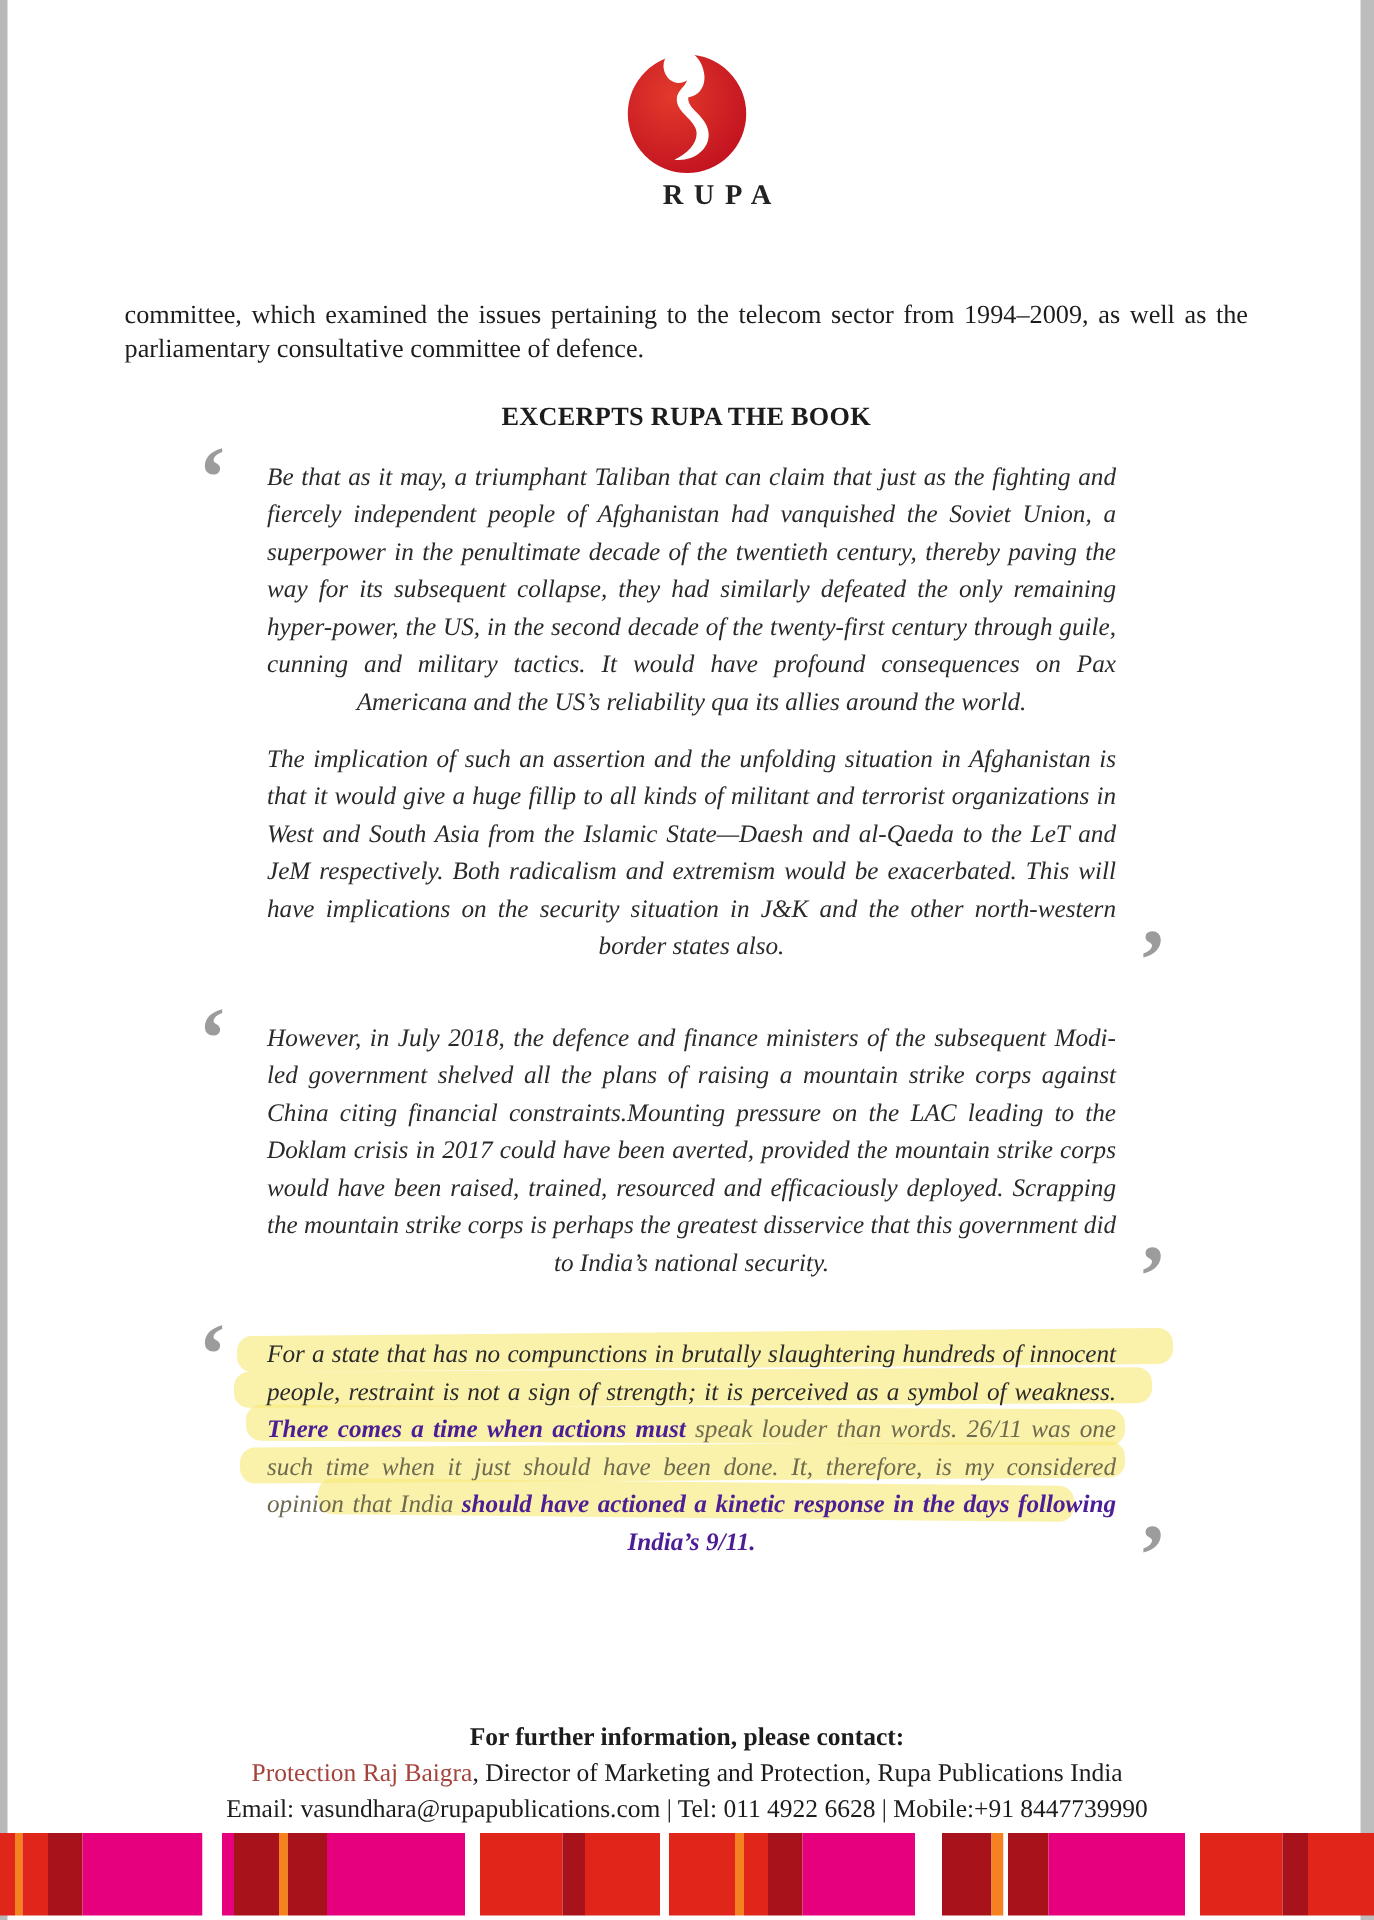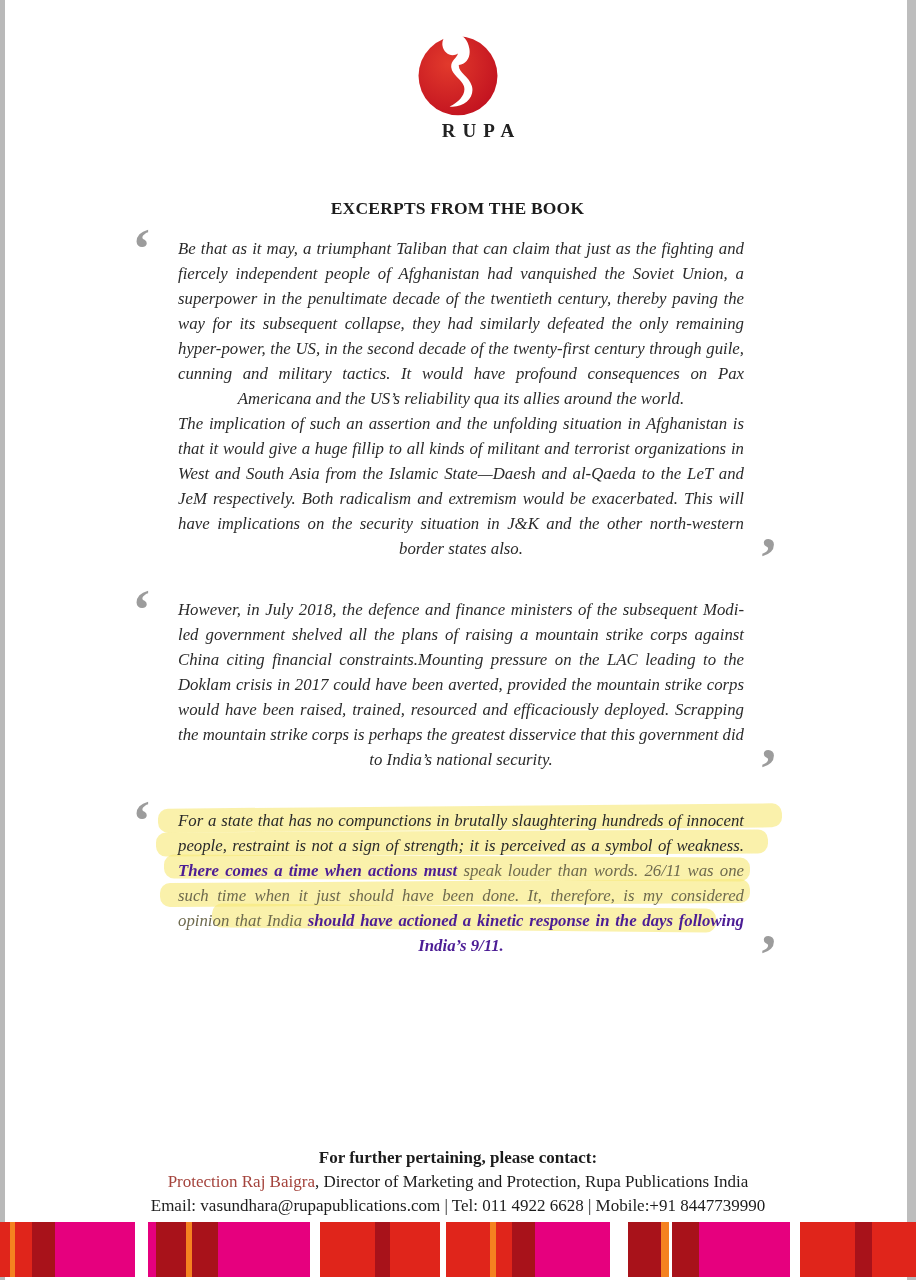--- a/index.html
+++ b/index.html
@@ -19,21 +19,21 @@
   p.body-para{font-size:17.5px;line-height:23px;text-align:justify;margin:0 0 14px;}
   .section-heading{font-size:17.5px;font-weight:bold;text-align:center;margin:23px 0 0;letter-spacing:.2px;}
 
   .quote{position:relative;margin:17px 88px 0 95px;}
   .quote + .quote{margin-top:36px;}
   .quote-body{position:relative;}
   .quote p{
     position:relative;z-index:2;font-style:italic;font-size:16.8px;line-height:25px;
     text-align:justify;text-align-last:center;margin:0;color:#2a2a2a;
   }
-  .quote p + p{margin-top:0;}
+  .quote p + p{margin-top:13px;}
   .oq,.cq{
     position:absolute;font-family:"Liberation Serif",serif;font-weight:bold;
     font-size:58px;line-height:1;color:#9c9c9c;z-index:2;user-select:none;
   }
   .oq{left:-46px;top:-16px;}
   .cq{right:-34px;bottom:-26px;}
   .qb{font-weight:bold;color:#4c1d95;}
   .ql{color:#6e6a4e;}
 
   .hl-stroke{position:absolute;height:24px;border-radius:10px;z-index:1;}
@@ -65,22 +65,23 @@
           <stop offset="100%" stop-color="#C0101F"></stop>
         </radialGradient>
       </defs>
       <circle cx="50" cy="51" r="47" fill="url(#lg)"></circle>
       <path fill="#ffffff" d="M50 1 C40 -3 30 5 31.5 15 C33 25 43 29.5 50 24.5 C48 31 41 33 42 41 C43 50 54 54.5 57 63 C60 72 52 82 40 87.5 C57 89.5 70.5 77 66.5 63 C63.2 51.5 50 47 51 38 C59.5 37 65.5 29 63.5 18.5 C61.8 8.5 56 3 50 1 Z"></path>
     </svg>
     <div class="brand">RUPA</div>
   </header>
 
   <main class="content">
+    <p class="body-para">committee, which examined the issues pertaining to the telecom sector from 1994–2009, as well as the parliamentary consultative committee of defence.</p>
 
-    <h2 class="section-heading">EXCERPTS FROM THE BOOK</h2>
+    <h2 class="section-heading">EXCERPTS RUPA THE BOOK</h2>
 
     <figure class="quote" style="margin-top:17px;">
       <span class="oq">‘</span>
       <div class="quote-body">
         <p>Be that as it may, a triumphant Taliban that can claim that just as the fighting and fiercely independent people of Afghanistan had vanquished the Soviet Union, a superpower in the penultimate decade of the twentieth century, thereby paving the way for its subsequent collapse, they had similarly defeated the only remaining hyper-power, the US, in the second decade of the twenty-first century through guile, cunning and military tactics. It would have profound consequences on Pax Americana and the US’s reliability qua its allies around the world.</p>
         <p>The implication of such an assertion and the unfolding situation in Afghanistan is that it would give a huge fillip to all kinds of militant and terrorist organizations in West and South Asia from the Islamic State—Daesh and al-Qaeda to the LeT and JeM respectively. Both radicalism and extremism would be exacerbated. This will have implications on the security situation in J&amp;K and the other north-western border states also.</p>
       </div>
       <span class="cq">’</span>
     </figure>
 
@@ -100,21 +101,21 @@
         <div class="hl-stroke hl-3" style="background: rgb(247, 232, 120); opacity: 0.62;"></div>
         <div class="hl-stroke hl-4" style="background: rgb(247, 232, 120); opacity: 0.62;"></div>
         <div class="hl-stroke hl-5" style="background: rgb(247, 232, 120); opacity: 0.62;"></div>
         <p><span>For a state that has no compunctions in brutally slaughtering hundreds of innocent people, restraint is not a sign of strength; it is perceived as a symbol of weakness. </span><span class="qb">There comes a time when actions must </span><span class="ql">speak louder than words. 26/11 was one such time when it just should have been done. It, therefore, is my considered opinion that India </span><span class="qb">should have actioned a kinetic response in the days following India’s 9/11.</span></p>
       </div>
       <span class="cq">’</span>
     </figure>
   </main>
 
   <footer class="page-footer">
-    <div class="f-head">For further pertaining, please contact:</div>
+    <div class="f-head">For further information, please contact:</div>
     <div><span style="color:#A4433C;">Protection Raj Baigra</span><span>, Director of Marketing and Protection, Rupa Publications India</span></div>
     <div>Email: vasundhara@rupapublications.com | Tel: 011 4922 6628 | Mobile:+91 8447739990</div>
   </footer>
 
   <div class="bottom-bar">
       <div class="stripe" style="width: 10px; background: rgb(224, 37, 27);"></div>
       <div class="stripe" style="width: 5px; background: rgb(245, 130, 32);"></div>
       <div class="stripe" style="width: 17px; background: rgb(224, 37, 27);"></div>
       <div class="stripe" style="width: 23px; background: rgb(168, 18, 26);"></div>
       <div class="stripe" style="width: 80px; background: rgb(230, 0, 126);"></div>

